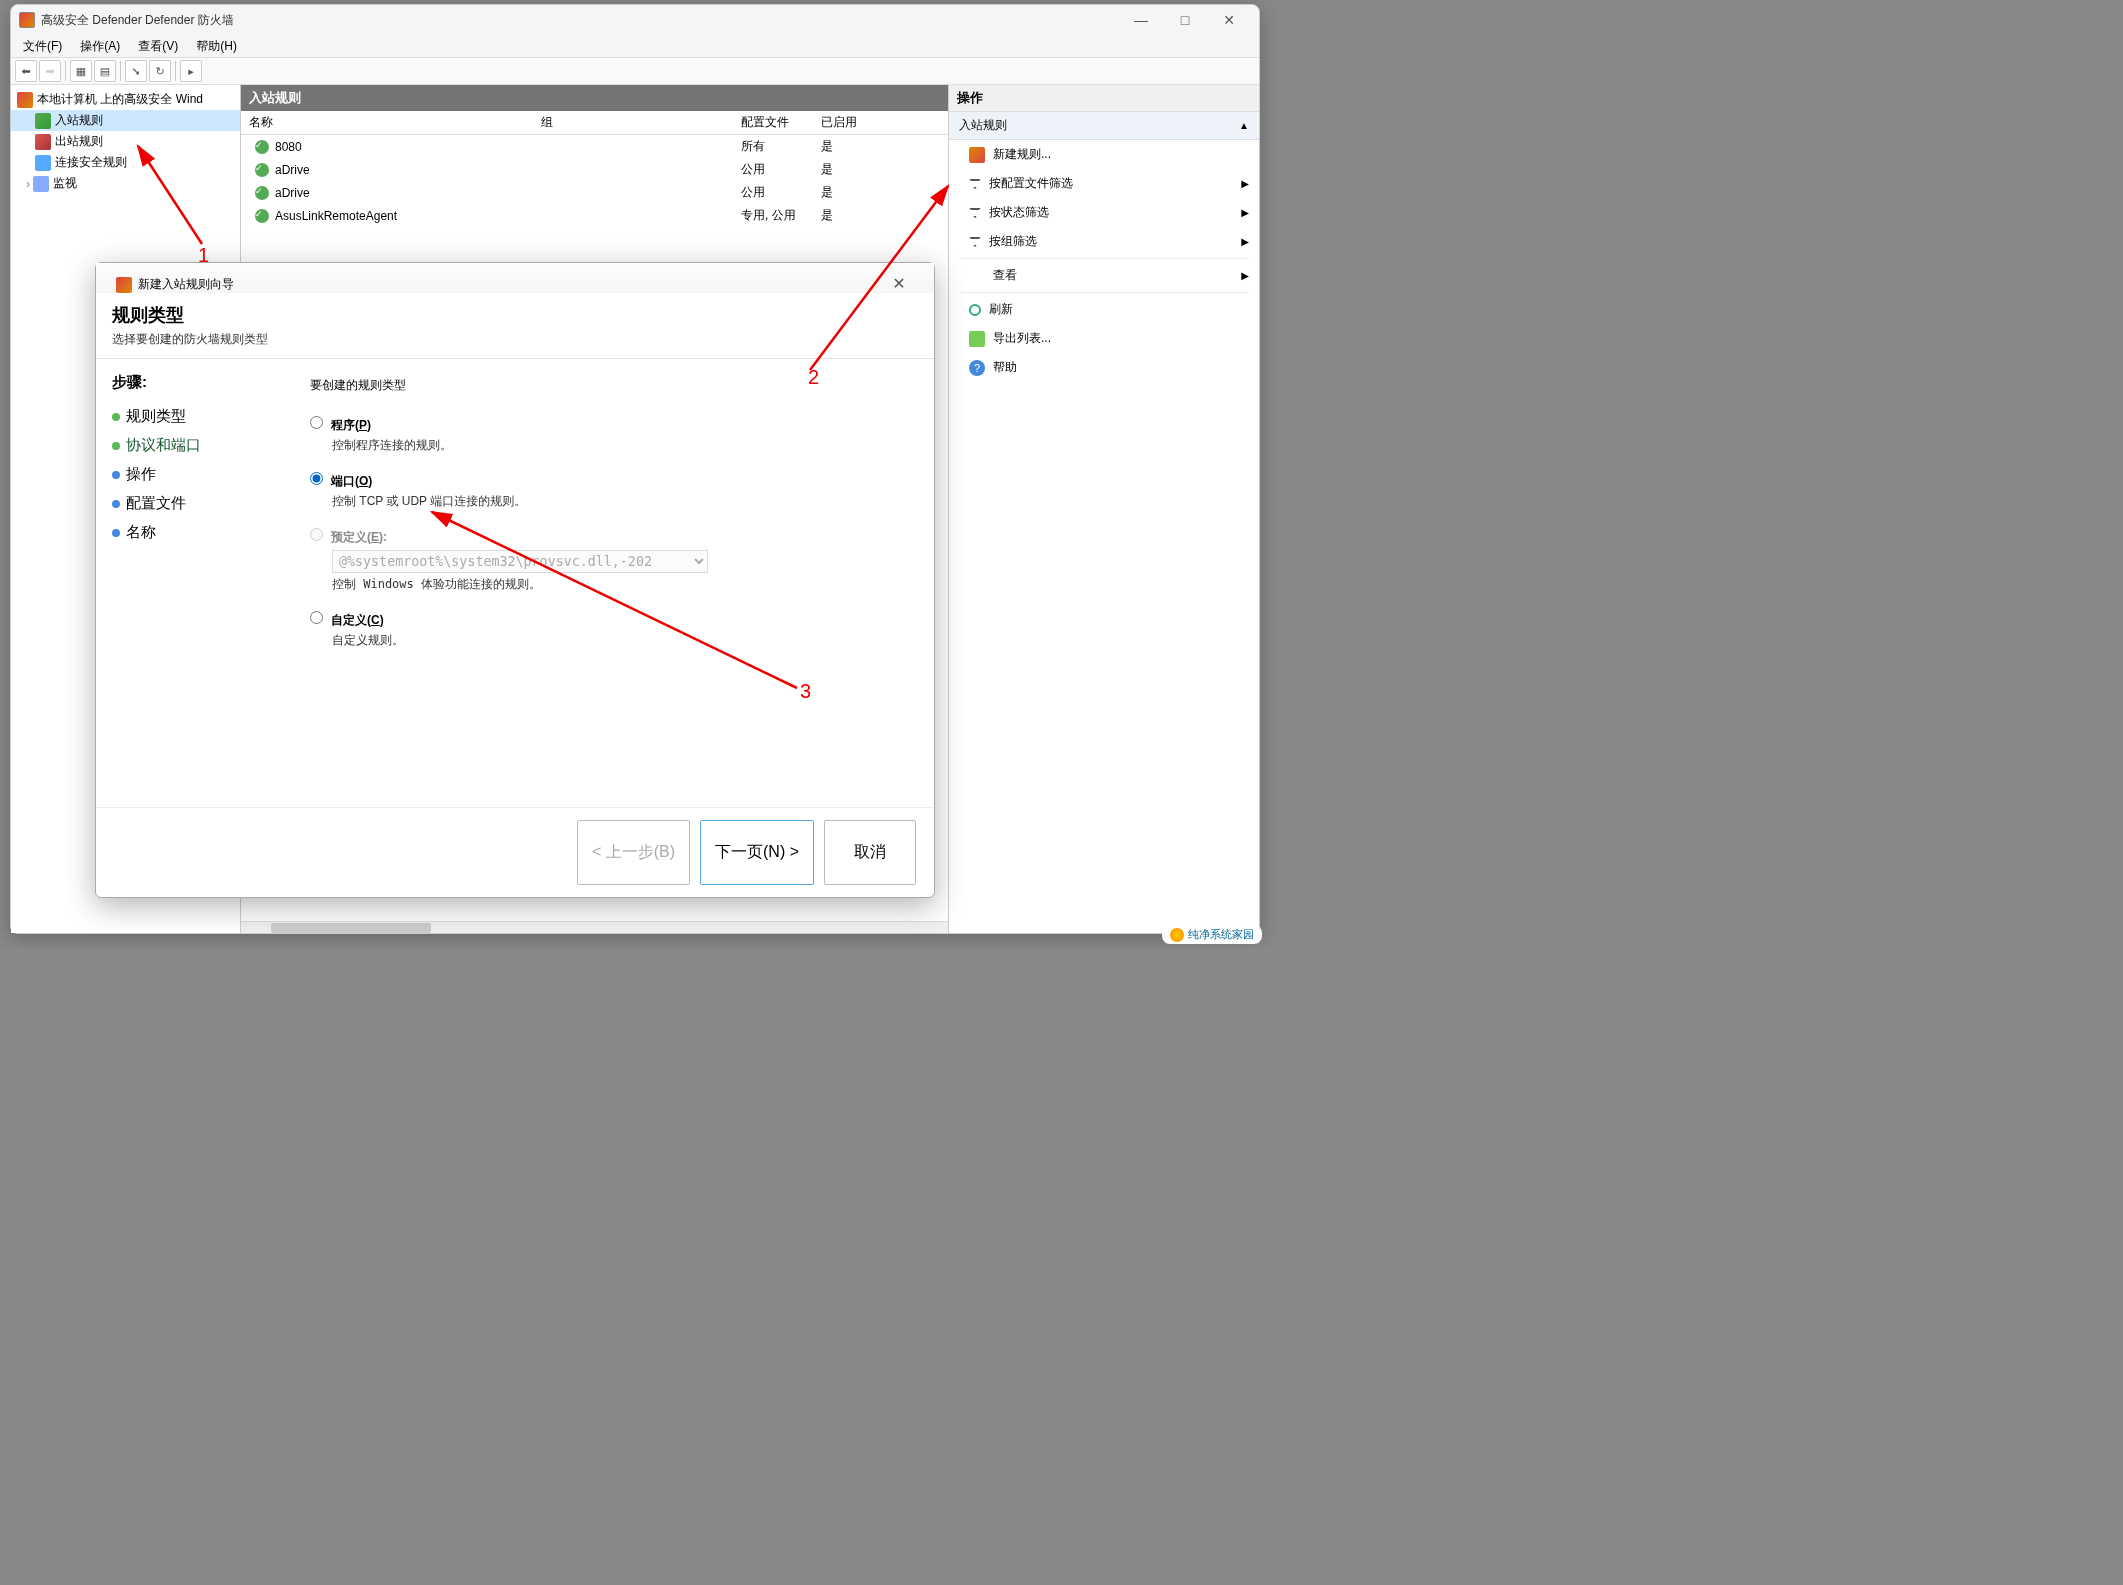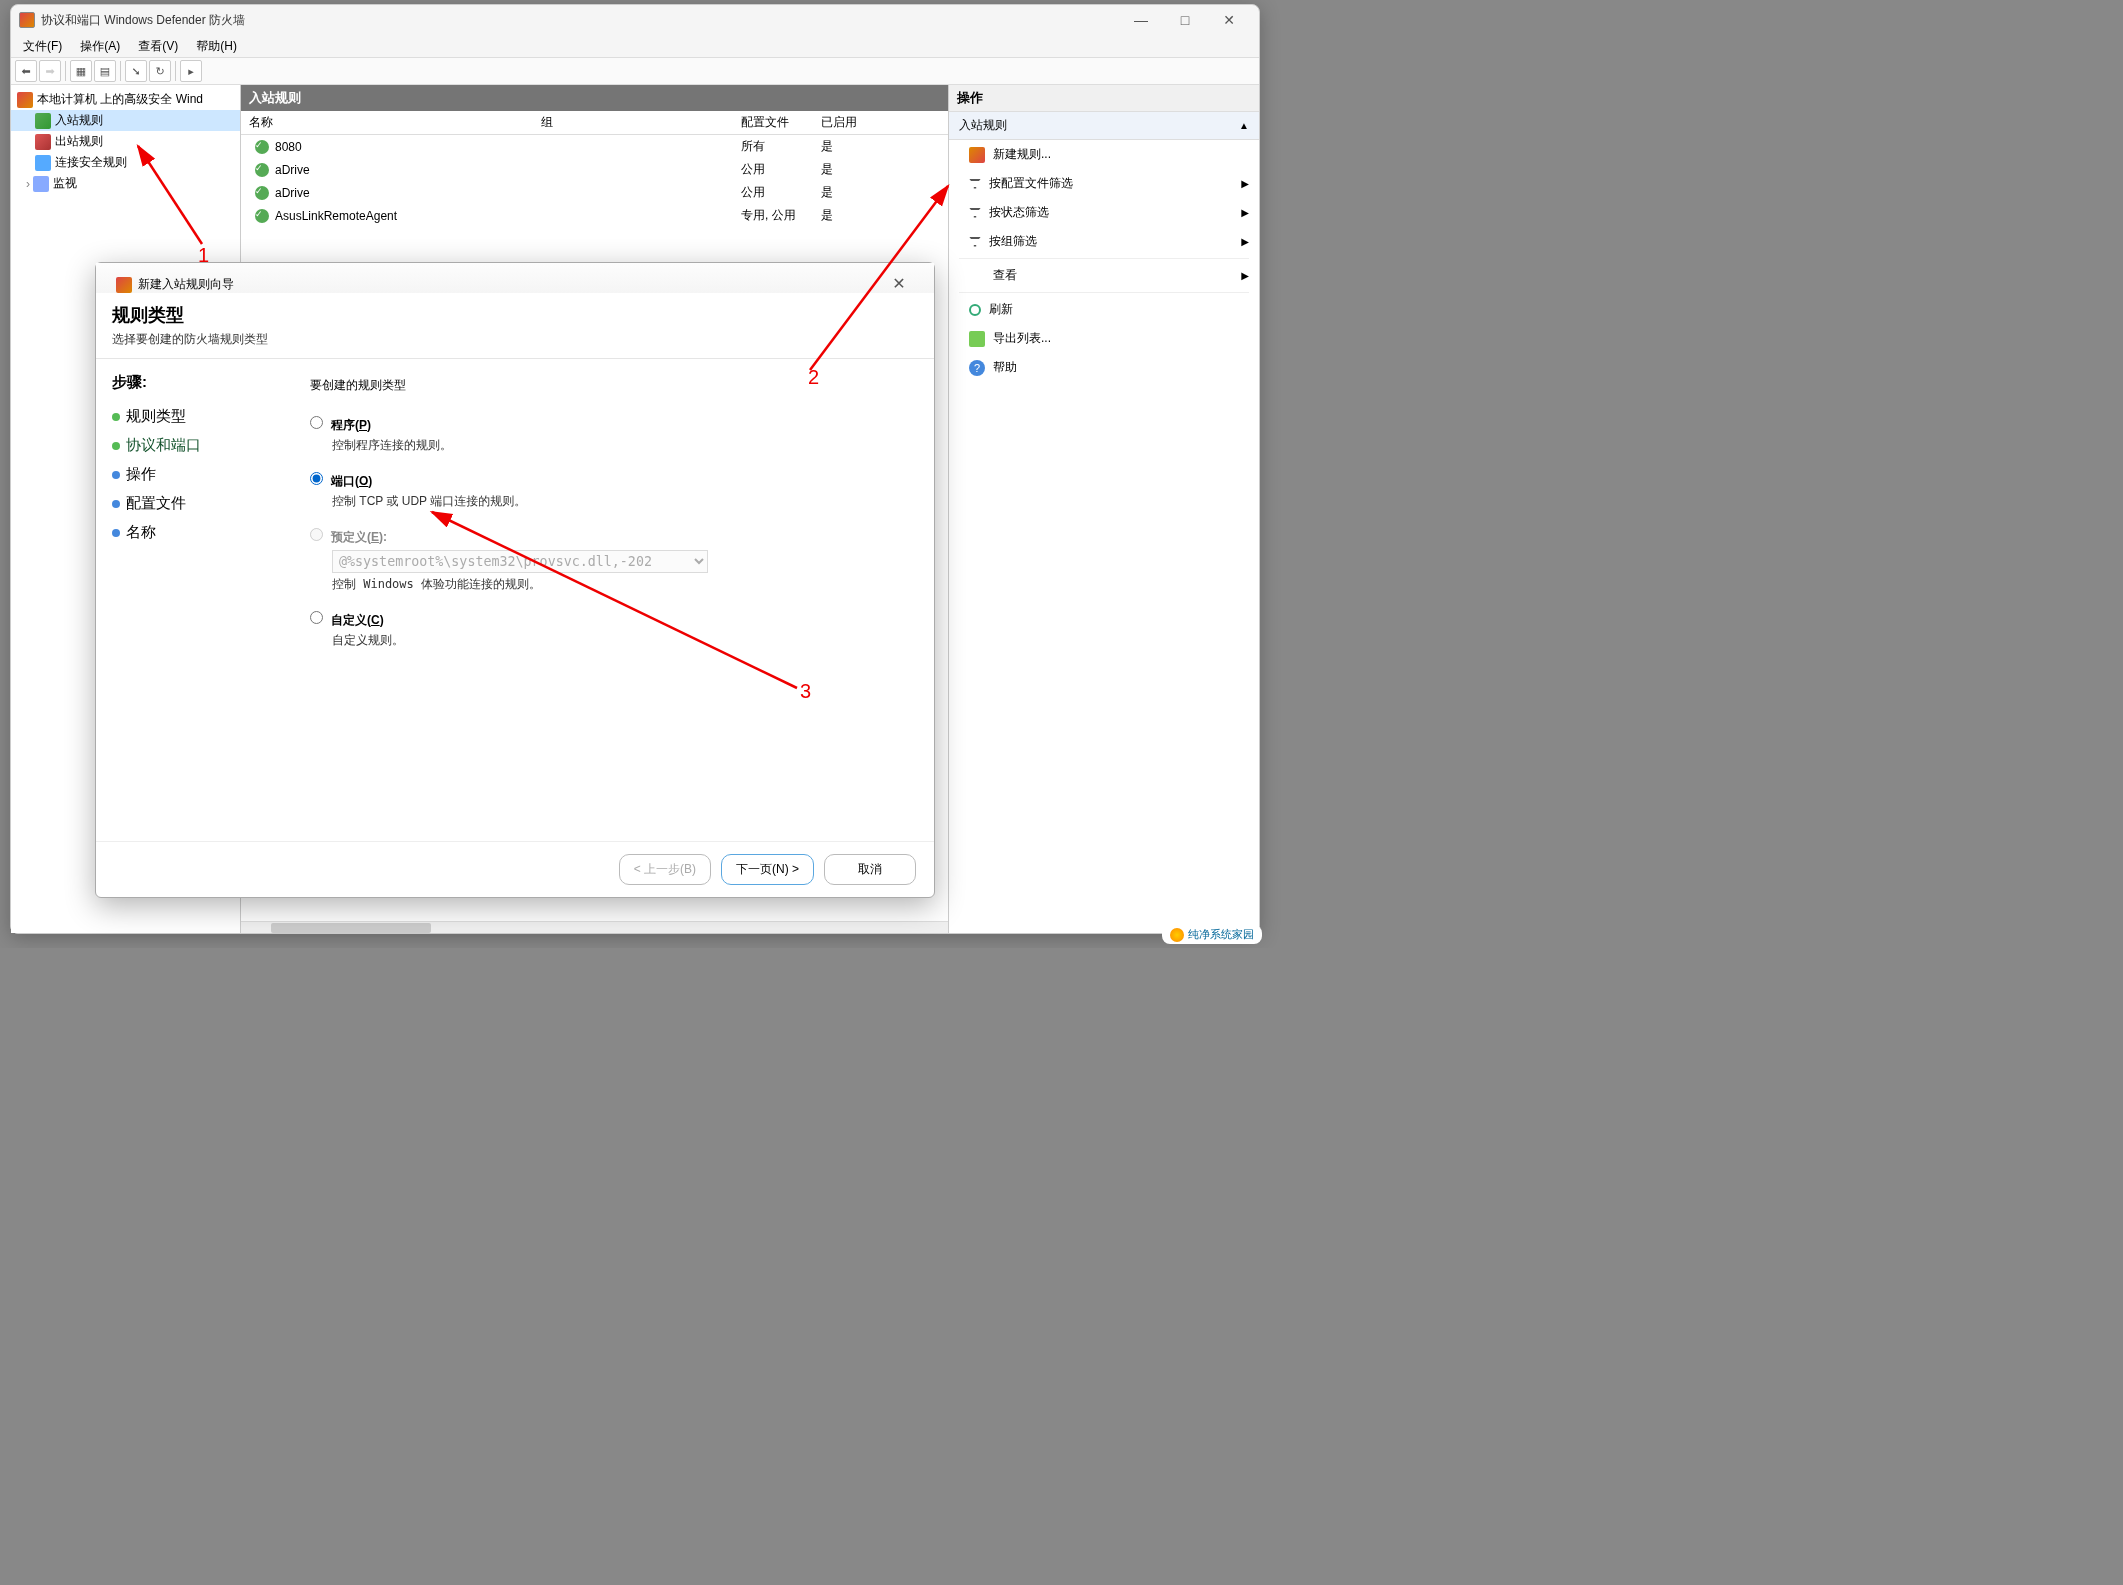--- a/index.html
+++ b/index.html
@@ -74,40 +74,40 @@
 .wizmain .q{margin-bottom:22px}
 .opt{margin-bottom:18px}
 .opt label{display:flex;align-items:baseline;gap:8px}
 .opt input[type=radio]{margin-top:0;accent-color:#06c}
 .opt .otitle{font-weight:normal}
 .opt .u{text-decoration:underline}
 .opt .odesc{margin-left:22px;margin-top:3px;color:#333}
 .opt .odesc.mono{font-family:Consolas,monospace}
 .opt select{width:376px;margin-left:22px;margin-top:4px;padding:2px;font-family:Consolas,monospace;color:#888;background:#fafafa;border:1px solid #ccc}
 .wizfoot{padding:12px 18px;display:flex;justify-content:flex-end;gap:10px;border-top:1px solid #eee}
-.wbutton{min-width:92px;padding:6px 14px;font-size:12px;background:#fff;border:1px solid #bbb;border-radius:10px;display:flex;align-items:center;justify-content:center;gap:4px}
+.wbutton{min-width:92px;padding:21px 14px;font-size:16px;background:#fff;border:1px solid #bbb;border-radius:2px;display:flex;align-items:center;justify-content:center;gap:4px}
 .wbutton.primary{border-color:#5aa7e0}
 .wbutton.disabled{color:#aaa}
 
 
 .ann{position:absolute;pointer-events:none}
 .annlabel{color:#e00;font-size:20px;font-family:Arial}
 .arrow-svg{position:absolute;top:0;left:0;pointer-events:none}
 
 .watermark{position:absolute;right:8px;bottom:4px;font-size:11px;color:#069;background:#fff;padding:2px 8px;border-radius:8px;display:flex;align-items:center;gap:4px}
 .watermark .wicon{width:14px;height:14px;background:radial-gradient(circle,#fc0,#f80);border-radius:50%}
 </style>
 </head>
 <body>
 
 <div class="screen">
  <div class="mainwin">
   <div class="titlebar">
     <div class="appicon"></div>
-    <span>协议和端口 Windows Defender 防火墙</span>
+    <span>高级安全 Defender Defender 防火墙</span>
     <div class="spacer"></div>
     <div class="wbtn">—</div>
     <div class="wbtn">□</div>
     <div class="wbtn">✕</div>
   </div>
   <div class="menubar">
     <span>文件(F)</span>
     <span>操作(A)</span>
     <span>查看(V)</span>
     <span>帮助(H)</span>

